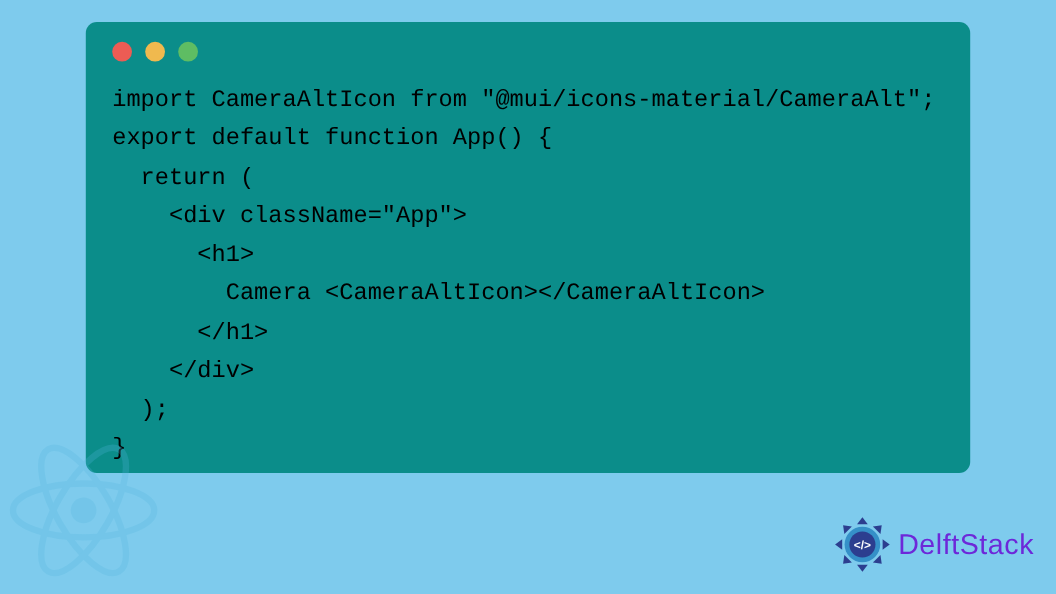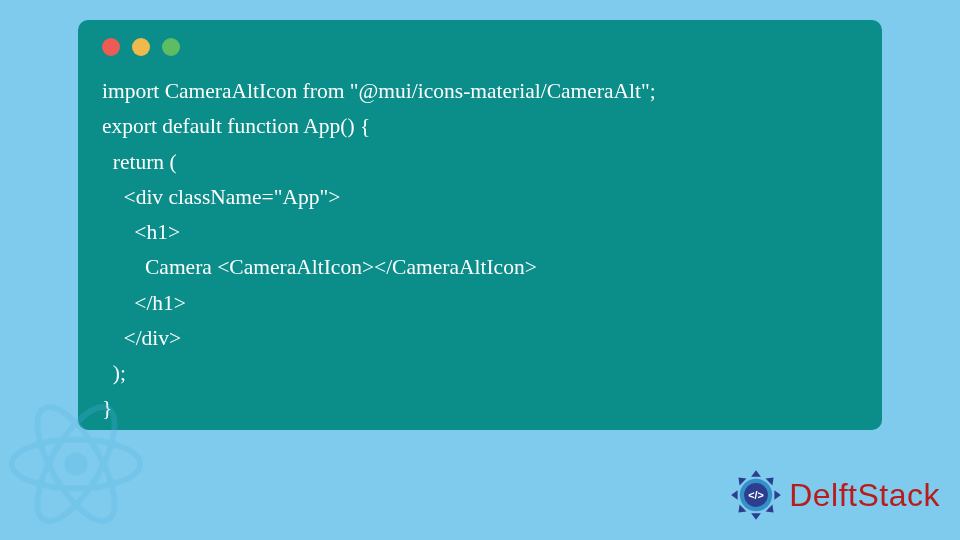--- a/index.html
+++ b/index.html
@@ -22,47 +22,47 @@
   .traffic {
     display: flex;
     gap: 12px;
     margin-bottom: 18px;
   }
   .dot { width: 18px; height: 18px; border-radius: 50%; }
   .red { background: #ec5c54; }
   .yellow { background: #f0b94e; }
   .green { background: #5ebd63; }
   .code {
-    font-family: Liberation Serif, serif;
+    font-family: Liberation Mono, monospace;
     font-size: 21.5px;
     line-height: 1.64;
-    color: #ffffff;
+    color: #000000;
     white-space: pre;
   }
   .react-bg {
     position: absolute;
     left: 6px;
     bottom: 6px;
     width: 140px;
     height: 140px;
     opacity: 0.25;
   }
   .brand {
     position: absolute;
     right: 20px;
     bottom: 18px;
     display: flex;
     align-items: center;
     gap: 6px;
     color: #2c3e8f;
   }
   .brand-text {
-    font-size: 32px;
+    font-size: 26px;
     font-weight: 500;
-    color: #b91c1c;
+    color: #6d28d9;
     letter-spacing: 0.5px;
   }
   .brand-logo { width: 54px; height: 54px; }
 </style>
 </head>
 <body>
 
 <div class="code-card">
   <div class="traffic">
     <div class="dot red"></div>

